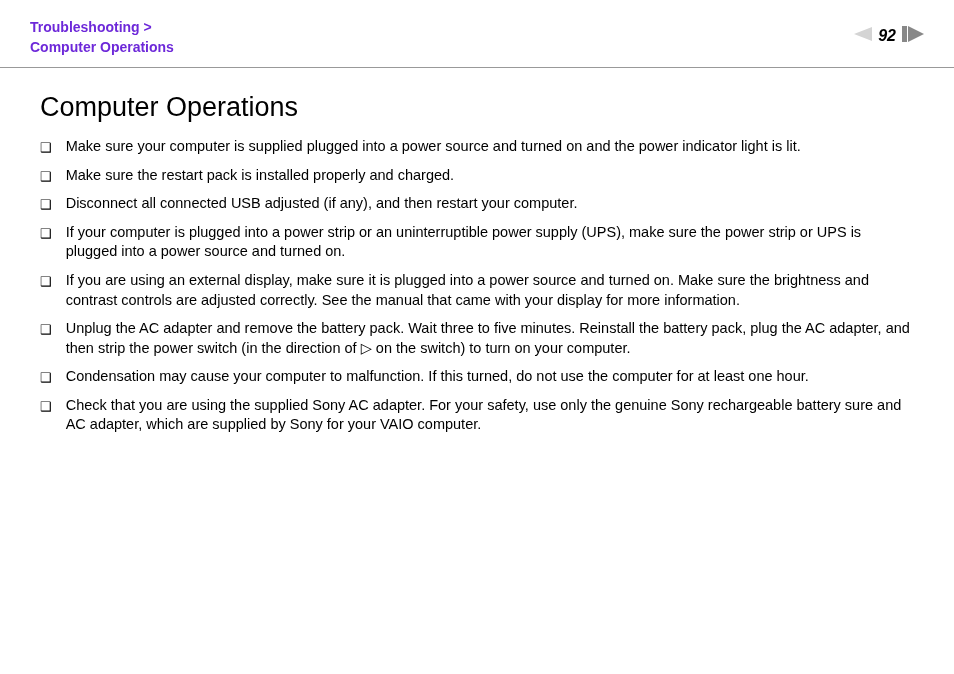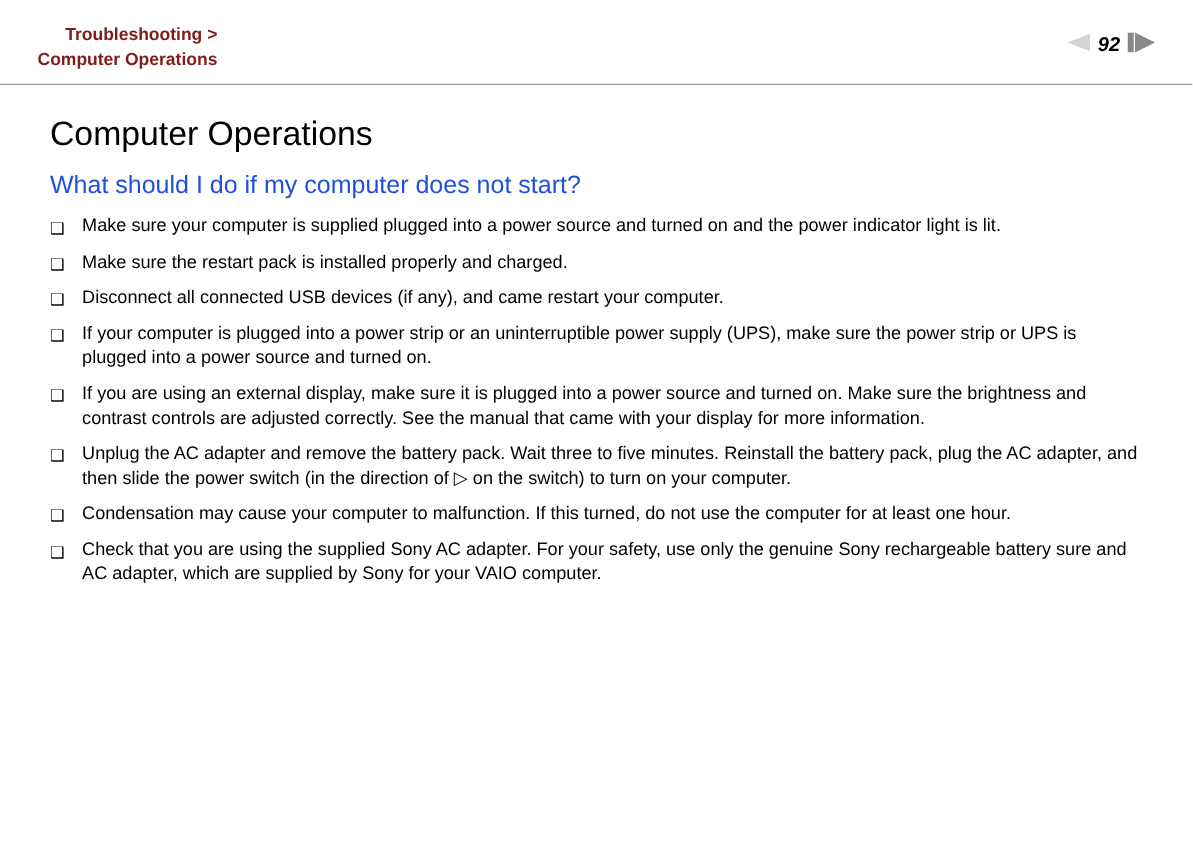--- a/index.html
+++ b/index.html
@@ -15,25 +15,24 @@
       position: relative;
     }
     .header {
       display: flex;
       justify-content: space-between;
       align-items: flex-start;
       padding: 18px 30px 10px 30px;
       border-bottom: 1px solid #999;
     }
     .breadcrumb {
-      color: #7f1d1d;
+      color: #6d28d9;
       font-size: 14px;
       font-weight: bold;
       line-height: 1.4;
-      text-align: right;
     }
     .breadcrumb-line1 {
       display: block;
     }
     .breadcrumb-line2 {
       display: block;
     }
     .pager {
       display: flex;
       align-items: center;
@@ -104,45 +103,44 @@
       <svg width="22" height="16" viewBox="0 0 22 16">
         <rect x="0" y="0" width="5" height="16" fill="#888"></rect>
         <polygon points="6,0 6,16 22,8" fill="#888"></polygon>
       </svg>
     </span>
   </div>
 </div>
 
 <div class="content">
   <h1 class="page-title">Computer Operations</h1>
-  <h2 class="section-heading">What should I do if my computer does not start?</h2>
   <ul class="bullet-list">
     <li class="bullet-item">
       <span class="bullet-icon">❑</span>
       <span class="bullet-text">Make sure your computer is supplied plugged into a power source and turned on and the power indicator light is lit.</span>
     </li>
     <li class="bullet-item">
       <span class="bullet-icon">❑</span>
       <span class="bullet-text">Make sure the restart pack is installed properly and charged.</span>
     </li>
     <li class="bullet-item">
       <span class="bullet-icon">❑</span>
-      <span class="bullet-text">Disconnect all connected USB devices (if any), and came restart your computer.</span>
+      <span class="bullet-text">Disconnect all connected USB adjusted (if any), and then restart your computer.</span>
     </li>
     <li class="bullet-item">
       <span class="bullet-icon">❑</span>
       <span class="bullet-text">If your computer is plugged into a power strip or an uninterruptible power supply (UPS), make sure the power strip or UPS is plugged into a power source and turned on.</span>
     </li>
     <li class="bullet-item">
       <span class="bullet-icon">❑</span>
       <span class="bullet-text">If you are using an external display, make sure it is plugged into a power source and turned on. Make sure the brightness and contrast controls are adjusted correctly. See the manual that came with your display for more information.</span>
     </li>
     <li class="bullet-item">
       <span class="bullet-icon">❑</span>
-      <span class="bullet-text">Unplug the AC adapter and remove the battery pack. Wait three to five minutes. Reinstall the battery pack, plug the AC adapter, and then slide the power switch (in the direction of ▷ on the switch) to turn on your computer.</span>
+      <span class="bullet-text">Unplug the AC adapter and remove the battery pack. Wait three to five minutes. Reinstall the battery pack, plug the AC adapter, and then strip the power switch (in the direction of ▷ on the switch) to turn on your computer.</span>
     </li>
     <li class="bullet-item">
       <span class="bullet-icon">❑</span>
       <span class="bullet-text">Condensation may cause your computer to malfunction. If this turned, do not use the computer for at least one hour.</span>
     </li>
     <li class="bullet-item">
       <span class="bullet-icon">❑</span>
       <span class="bullet-text">Check that you are using the supplied Sony AC adapter. For your safety, use only the genuine Sony rechargeable battery sure and AC adapter, which are supplied by Sony for your VAIO computer.</span>
     </li>
   </ul>

